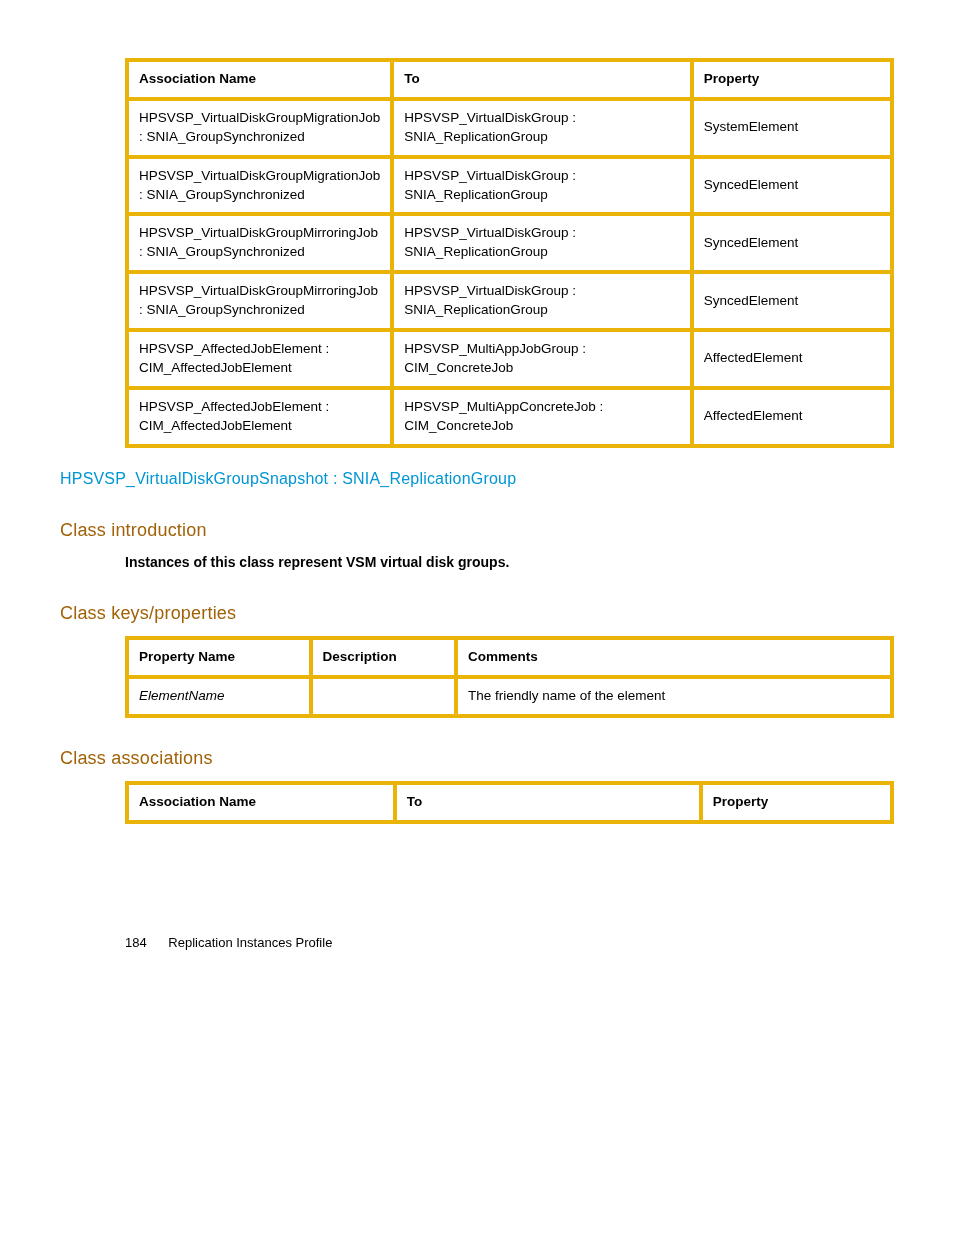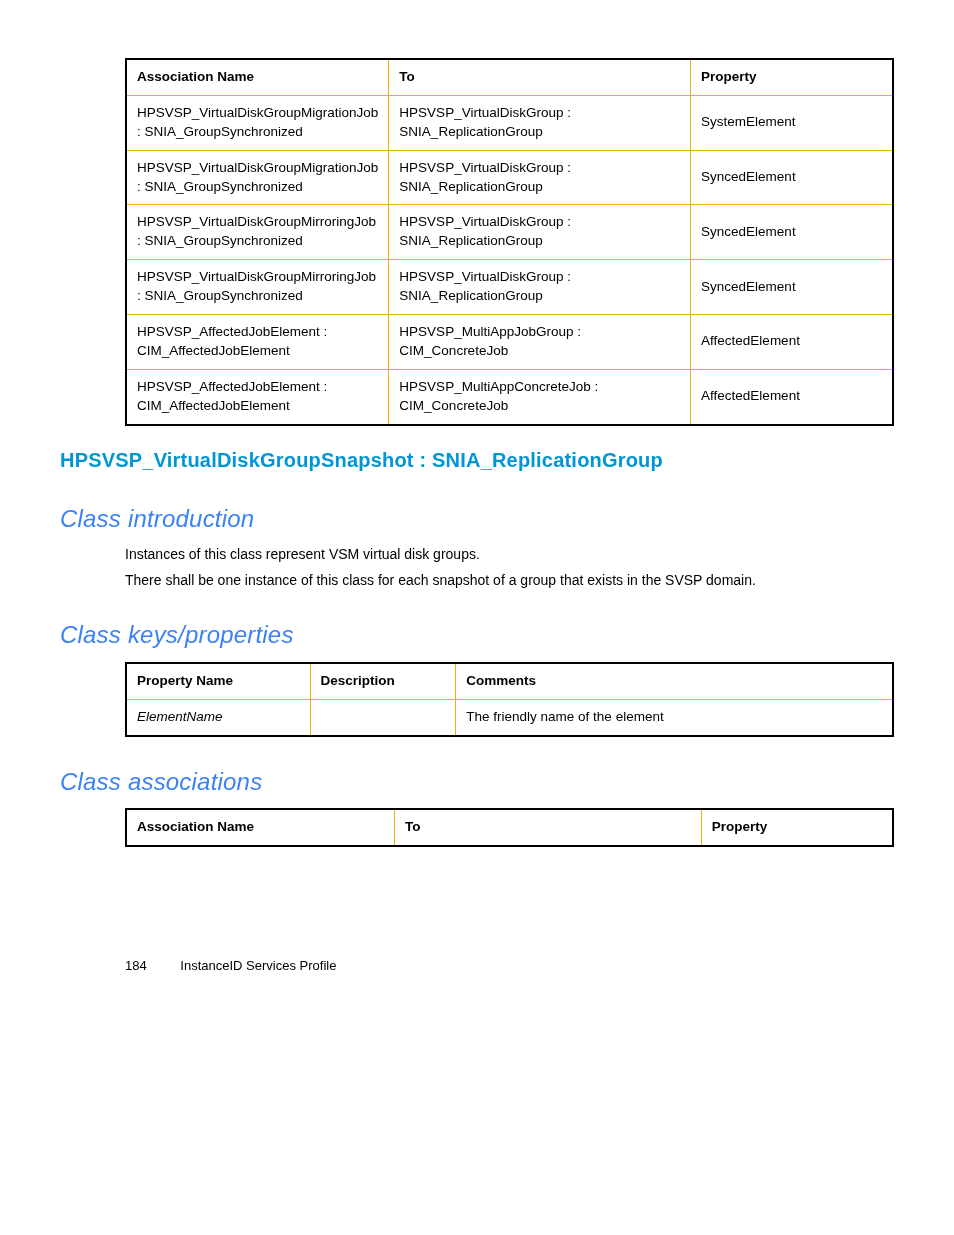--- a/index.html
+++ b/index.html
@@ -8,67 +8,67 @@
     color: #000;
     margin: 0;
     padding: 50px 60px 40px 60px;
     width: 834px;
     line-height: 1.4;
   }
   .content {
     margin-left: 65px;
   }
   h1 {
-    font-weight: bold;
+    font-weight: normal;
     color: #0096d6;
-    font-size: 20px;
+    font-size: 16px;
     margin: 16px 0 20px 0;
     letter-spacing: 0.2px;
   }
   h2 {
     font-weight: normal;
-    color: #3b82f6;
-    font-size: 24px;
+    color: #a16207;
+    font-size: 18px;
     margin: 28px 0 10px 0;
     letter-spacing: 0.2px;
-    font-style: italic;
   }
   p {
     margin: 6px 0;
     font-size: 14px;
+    font-weight: bold;
   }
   table {
     border-collapse: collapse;
     width: 100%;
     margin: 8px 0 20px 0;
     font-size: 13.5px;
   }
   table.bordered {
     border: 2px solid #000;
   }
   table.bordered th,
   table.bordered td {
-    border: 1px solid #eab308;
+    border: 4px solid #eab308;
     padding: 8px 10px;
     text-align: left;
     vertical-align: middle;
   }
   table.bordered th {
     font-weight: bold;
   }
   .italic {
     font-style: italic;
   }
   .footer {
     margin-top: 110px;
     font-size: 13px;
   }
   .footer-page {
     display: inline-block;
-    margin-right: 30px;
+    margin-right: 18px;
     text-align: center;
   }
   .col-assoc-1 { width: 33%; }
   .col-assoc-2 { width: 40%; }
   .col-assoc-3 { width: 27%; }
   .col-prop-1 { width: 24%; }
   .col-prop-2 { width: 19%; }
   .col-prop-3 { width: 57%; }
   .col-a2-1 { width: 35%; }
   .col-a2-2 { width: 40%; }
@@ -124,21 +124,20 @@
         </tr>
       </tbody>
   </table>
 </div>
 
 <h1>HPSVSP_VirtualDiskGroupSnapshot : SNIA_ReplicationGroup</h1>
 
 <h2>Class introduction</h2>
 <div class="content">
   <p>Instances of this class represent VSM virtual disk groups.</p>
-  <p>There shall be one instance of this class for each snapshot of a group that exists in the SVSP domain.</p>
 </div>
 
 <h2>Class keys/properties</h2>
 <div class="content">
   <table class="bordered">
     <colgroup>
         <col class="col-prop-1">
         <col class="col-prop-2">
         <col class="col-prop-3">
       </colgroup>
@@ -174,14 +173,14 @@
         <th>Property</th>
       </tr>
     </thead>
     <tbody id="t3-body">
       </tbody>
   </table>
 </div>
 
 <div class="content footer">
   <span class="footer-page">184</span>
-  <span>InstanceID Services Profile</span>
+  <span>Replication Instances Profile</span>
 </div>
 
 </body></html>

